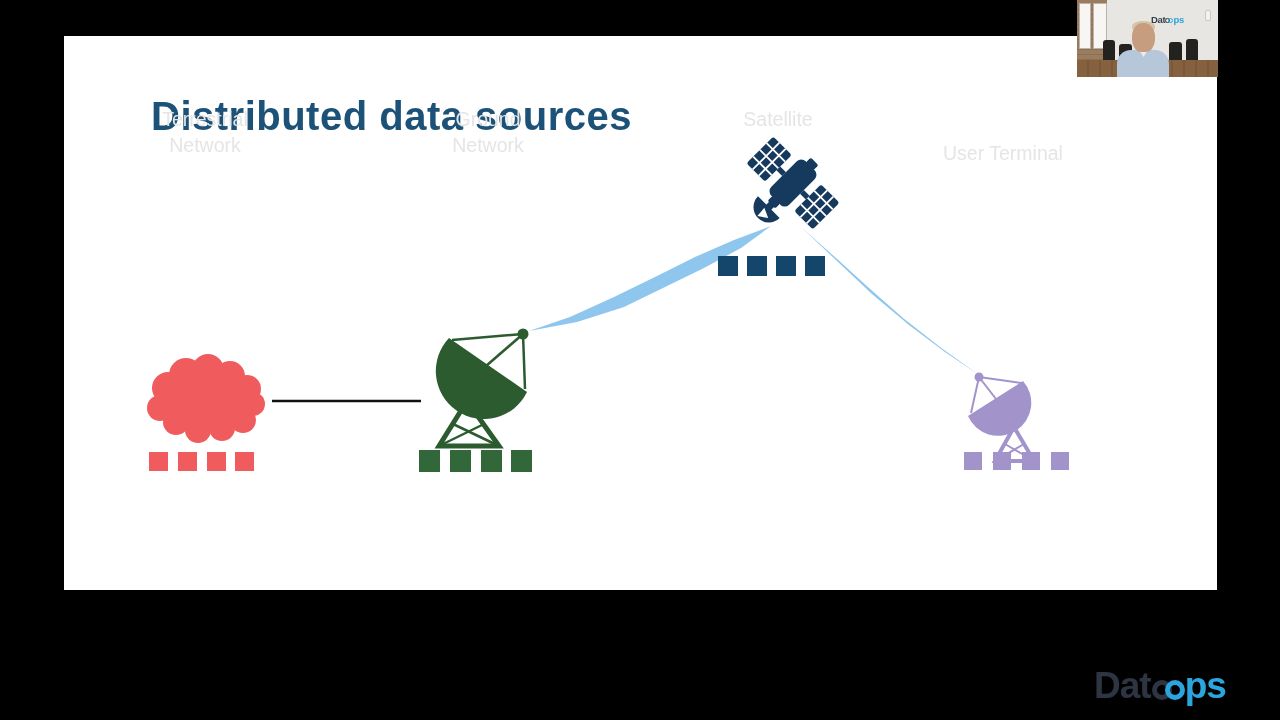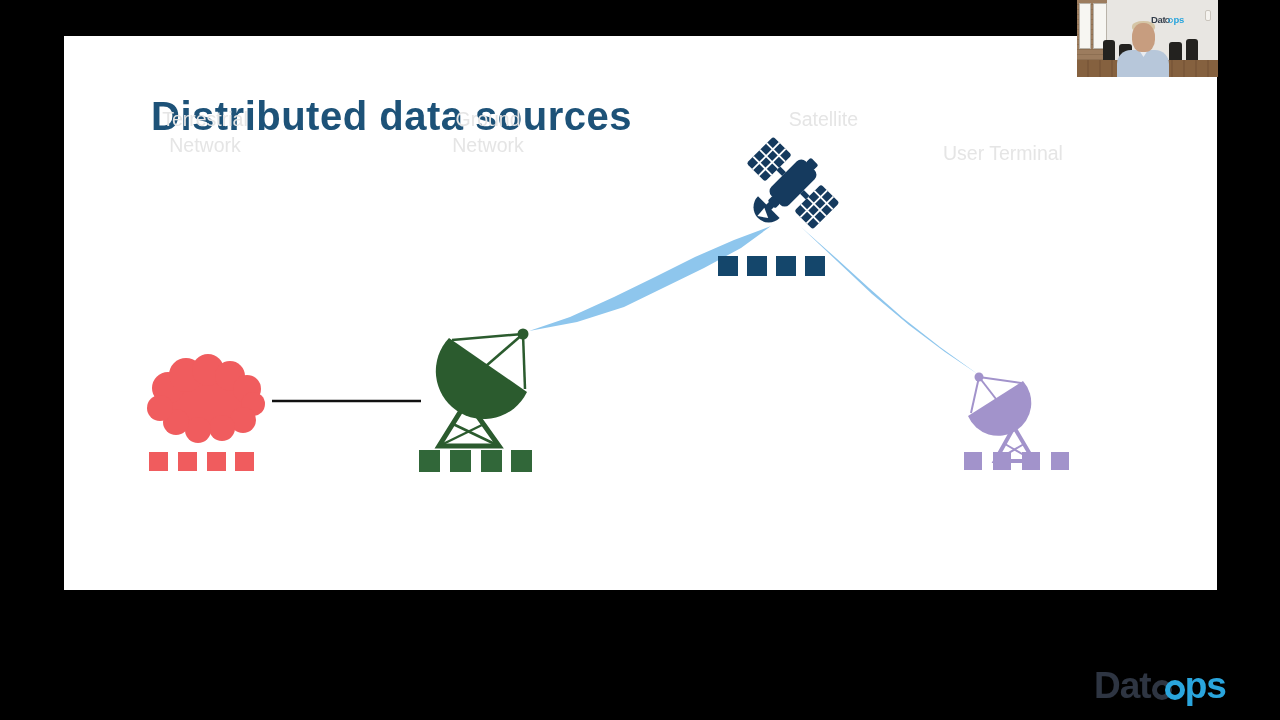--- a/index.html
+++ b/index.html
@@ -5,21 +5,21 @@
   html,body{margin:0;padding:0;background:#000;}
   .stage{position:relative;width:1280px;height:720px;background:#000;overflow:hidden;
          font-family:"Liberation Sans",sans-serif;}
   .slide{position:absolute;left:64px;top:36px;width:1153px;height:554px;background:#fff;}
   .title{position:absolute;left:87px;top:58px;margin:0;font-size:40px;font-weight:600;
          color:#1d5278;letter-spacing:.5px;}
   .node-label{position:absolute;top:106px;font-size:19.5px;line-height:1.34;color:#e5e5e5;
               text-align:center;white-space:pre-line;}
   .lbl-terrestrial{left:125px;width:160px;}
   .lbl-ground{left:408px;width:160px;}
-  .lbl-satellite{left:698px;width:160px;text-align:right;}
+  .lbl-satellite{left:698px;width:160px;}
   .lbl-terminal{left:913px;width:180px;margin-top:34px;}
   .diagram-svg{position:absolute;left:0;top:0;pointer-events:none;}
 
   
   .footer-logo{position:absolute;left:1030px;top:629px;display:flex;align-items:center;
                font-size:37px;font-weight:700;letter-spacing:-1px;}
   .footer-logo .dark{color:#2e3542;}
   .footer-logo .light{color:#2aa5dd;}
   .inf{display:inline-block;width:20px;height:20px;border-radius:50%;transform:translateY(4px);}
   .inf-l{border:5px solid #2e3542;margin-left:1px;box-sizing:border-box;}

